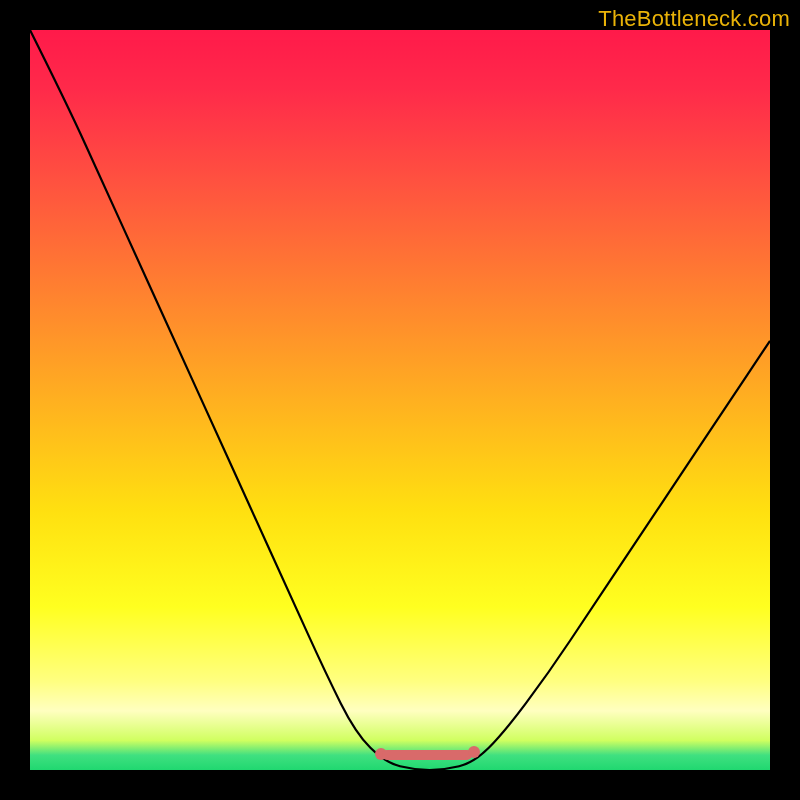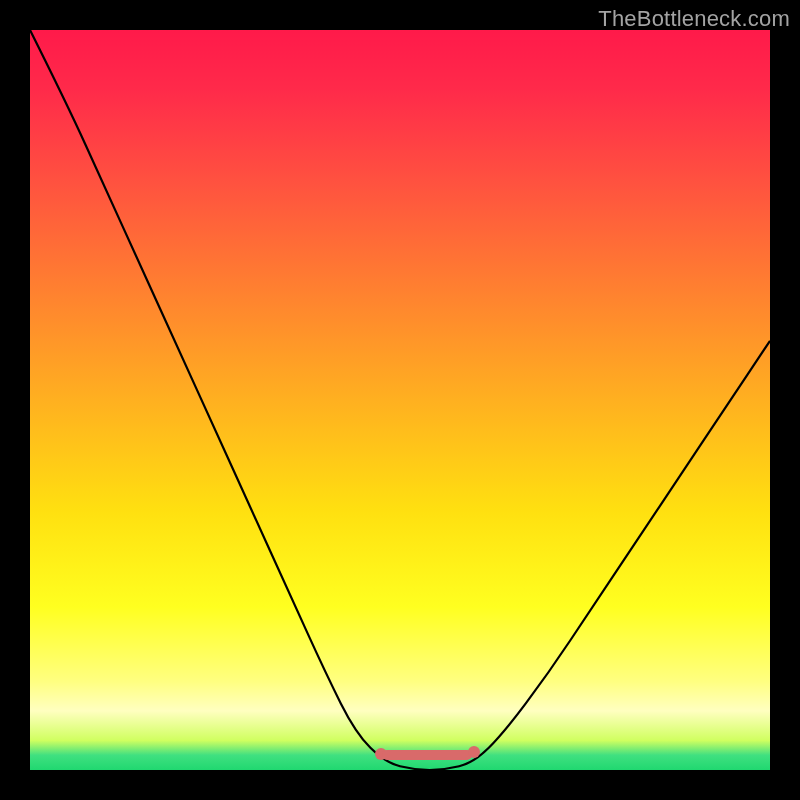--- a/index.html
+++ b/index.html
@@ -29,21 +29,21 @@
       #ffffc0 92%,
       #d0ff60 96%,
       #40e080 98%,
       #20d870 100%
     );
   }
   .watermark {
     position: absolute;
     top: 6px;
     right: 10px;
-    color: #a3a3a3;
+    color: #eab308;
     font-size: 22px;
     font-weight: 500;
     letter-spacing: 0.2px;
   }
   svg.curve {
     position: absolute;
     left: 0; top: 0;
     width: 100%; height: 100%;
     overflow: visible;
   }

